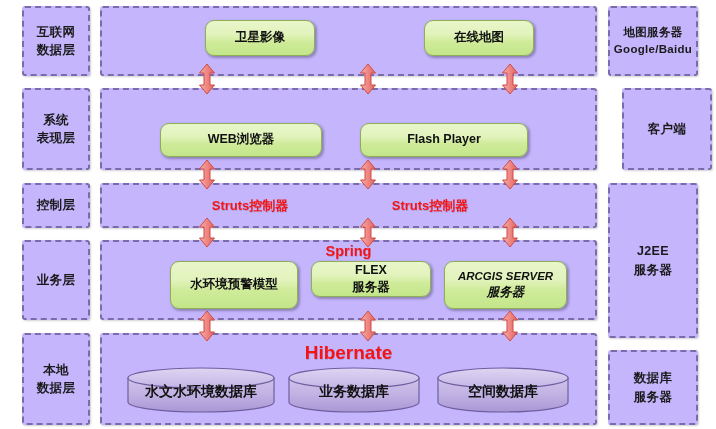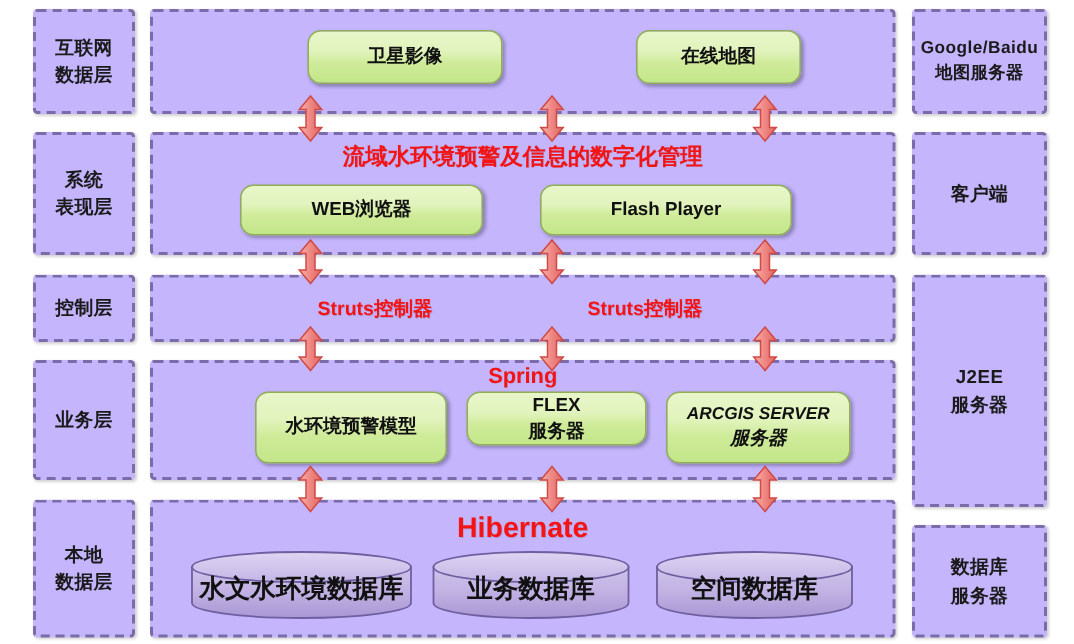--- a/index.html
+++ b/index.html
@@ -78,21 +78,21 @@
   
   .cyl {
     position: absolute;
   }
   .cyl svg { display: block; }
   .cyl .cyl-text {
     position: absolute;
     left: 0;
     width: 100%;
     text-align: center;
-    font-size: 17px;
+    font-size: 14px;
     font-weight: 700;
     color: #111111;
     top: 50%;
     transform: translateY(-38%);
     pointer-events: none;
   }
 
   
   .arrow {
     position: absolute;
@@ -132,26 +132,26 @@
 
   <div class="dashbox side" style="left:22px; top:333px; width:68px; height:92px;">
     <div class="side-label">
       <span class="ln">本地</span>
       <span class="ln">数据层</span>
     </div>
   </div>
 
   <div class="dashbox side" style="left:608px; top:6px; width:90px; height:70px;">
     <div class="side-label" style="font-size:11.5px;">
+      <span class="ln">地图服务器</span>
       <span class="ln">Google/Baidu</span>
-      <span class="ln">地图服务器</span>
-    </div>
-  </div>
-
-  <div class="dashbox side" style="left:608px; top:88px; width:90px; height:82px;align-items:center;">
+    </div>
+  </div>
+
+  <div class="dashbox side" style="left:622px; top:88px; width:90px; height:82px;align-items:center;">
     <div class="side-label">
       <span class="ln">客户端</span>
     </div>
   </div>
 
   <div class="dashbox side" style="left:608px; top:183px; width:90px; height:155px;">
     <div class="side-label">
       <span class="ln">J2EE</span>
       <span class="ln">服务器</span>
     </div>
@@ -159,35 +159,34 @@
 
   <div class="dashbox side" style="left:608px; top:350px; width:90px; height:75px;">
     <div class="side-label">
       <span class="ln">数据库</span>
       <span class="ln">服务器</span>
     </div>
   </div>
 
   <div class="dashbox" style="left:100px; top:6px; width:497px; height:70px;"></div>
 
-  <div class="gbox" style="left:205px; top:20px; width:130px; height:36px;">
+  <div class="gbox" style="left:205px; top:20px; width:110px; height:36px;">
     <span>
       <span class="ln">卫星影像</span>
     </span>
   </div>
 
   <div class="gbox" style="left:424px; top:20px; width:110px; height:36px;">
     <span>
       <span class="ln">在线地图</span>
     </span>
   </div>
 
   <div class="dashbox" style="left:100px; top:88px; width:497px; height:82px;"></div>
 
-  <div class="redlabel" style="left:100px; top:95px; width:497px; font-size:15px;">流域水环境预警及信息的数字化管理</div>
 
   <div class="gbox" style="left:160px; top:123px; width:162px; height:34px;">
     <span>
       <span class="ln">WEB浏览器</span>
     </span>
   </div>
 
   <div class="gbox" style="left:360px; top:123px; width:168px; height:34px;">
     <span>
       <span class="ln">Flash Player</span>

